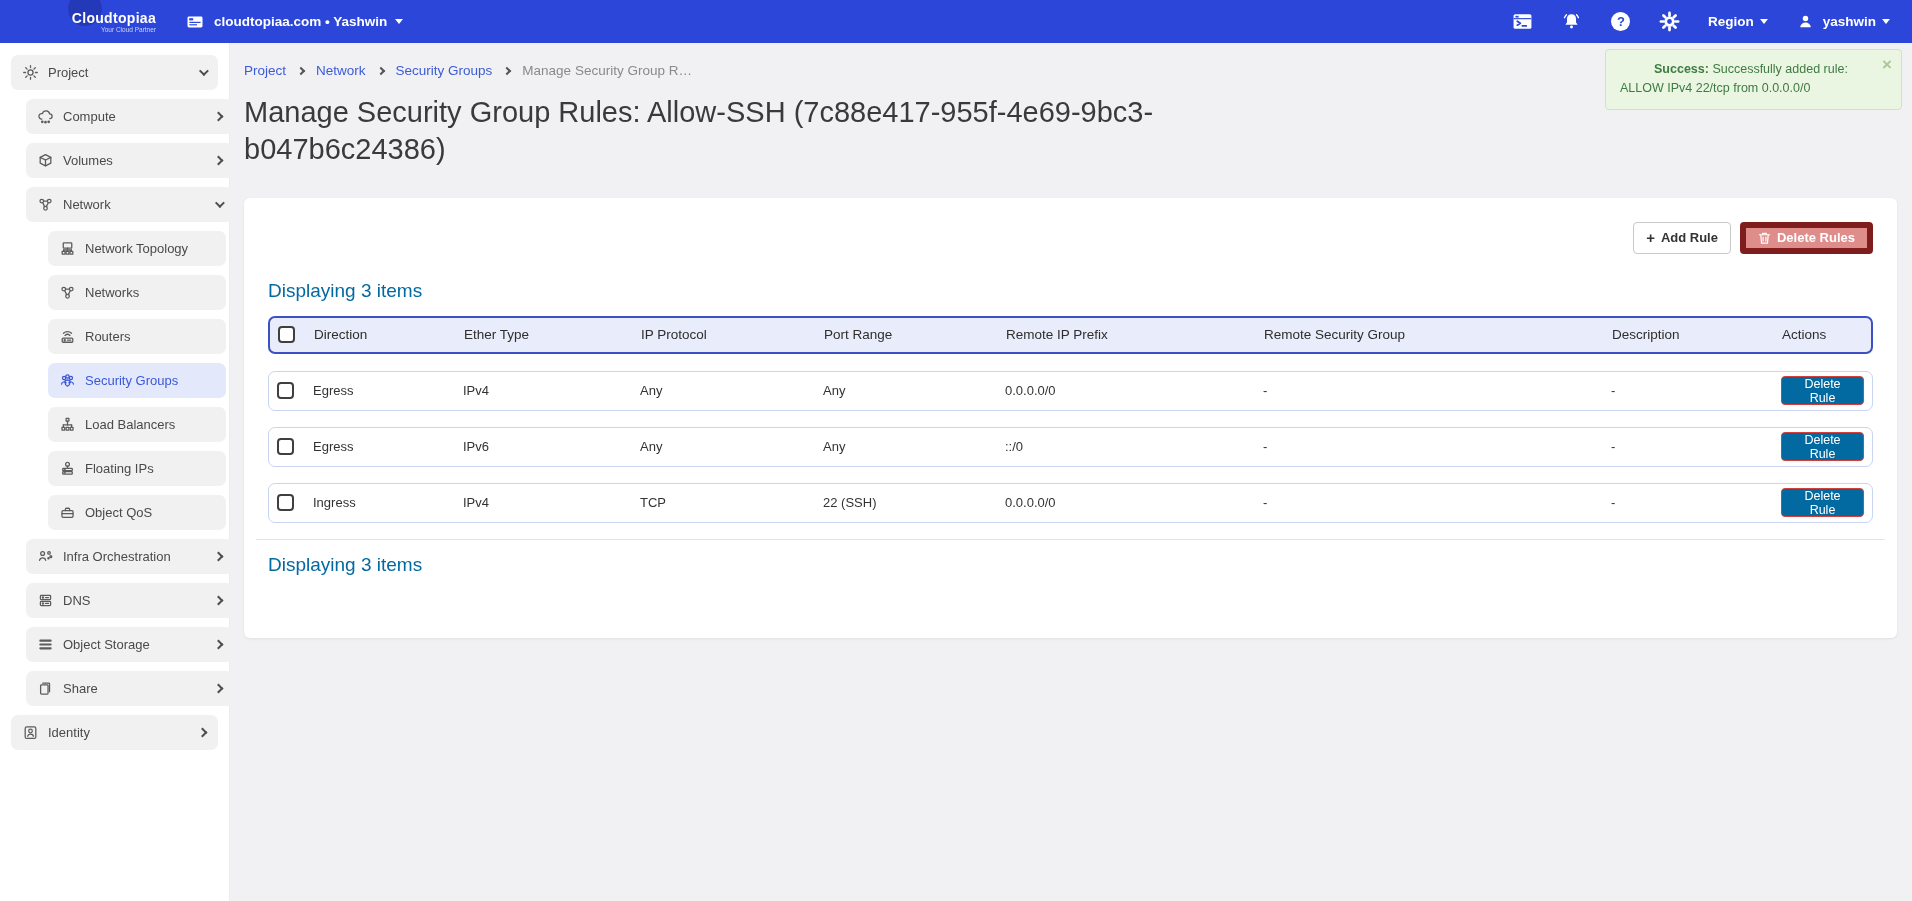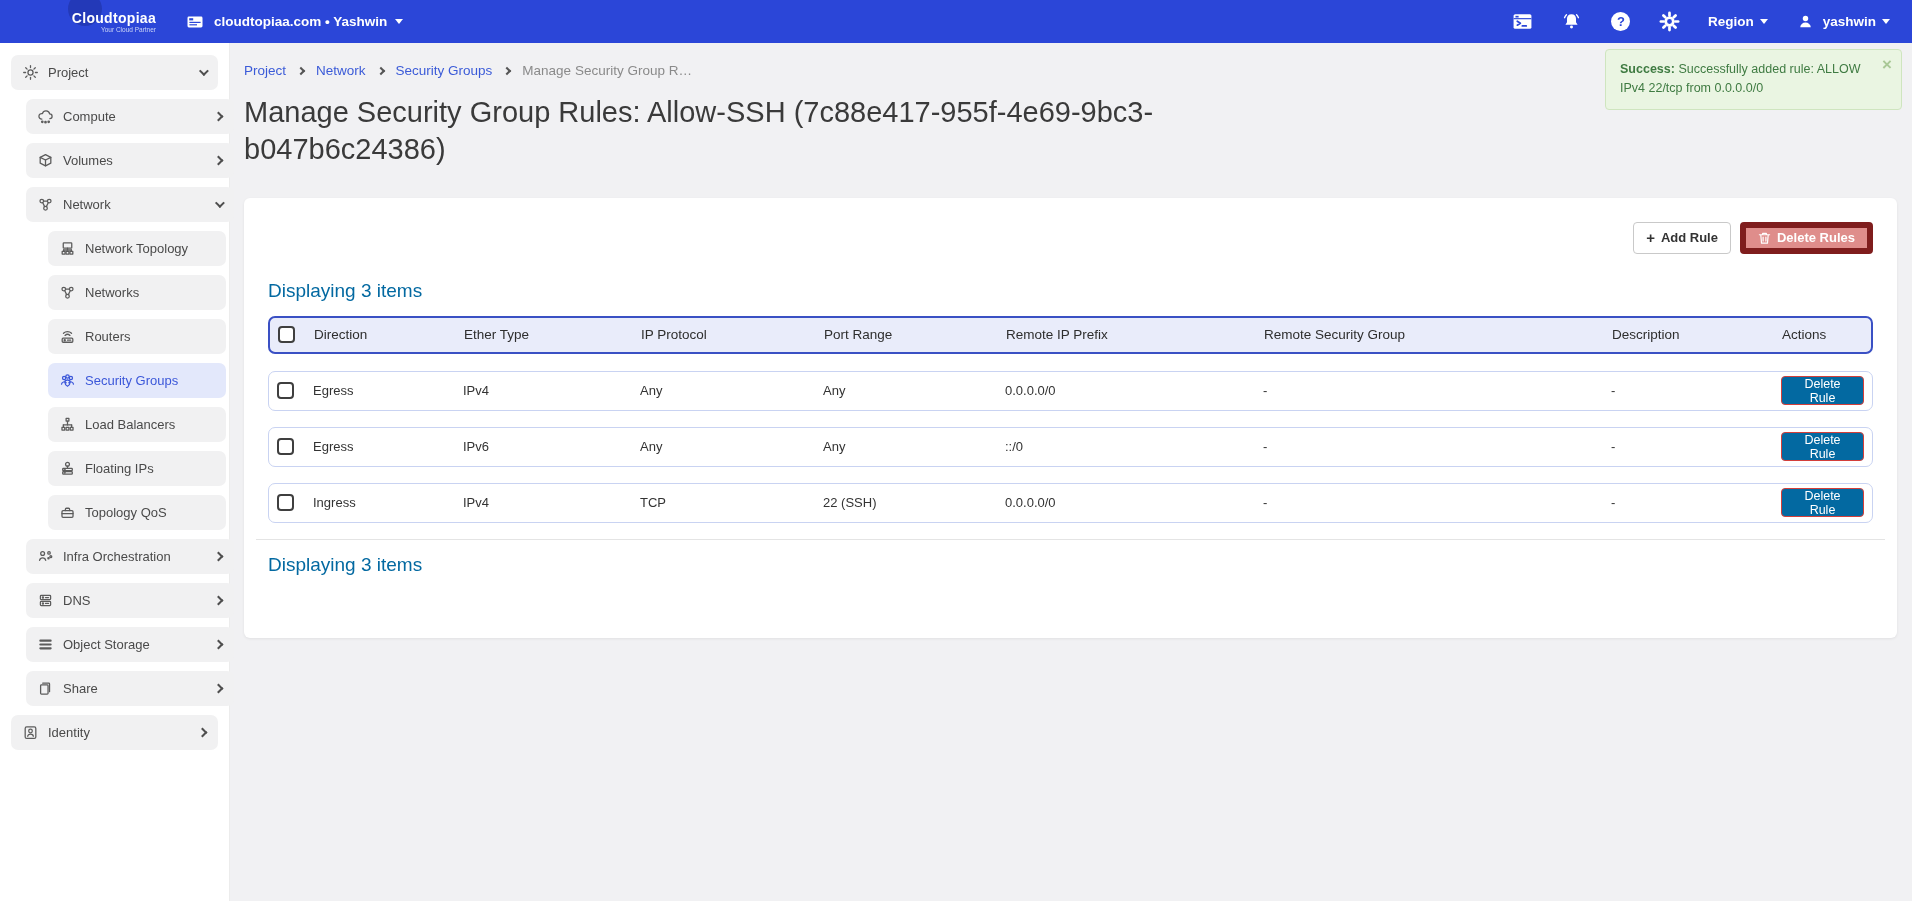--- a/index.html
+++ b/index.html
@@ -93,21 +93,21 @@
     justify-self:start;
   }
   .divider { border-top:1px solid #e4e4e4; margin:6px -12px 14px -12px; }
 
   
   .alert {
     position:absolute; top:49px; right:10px; width:297px;
     background:#eaf5e2; border:1px solid #cfe5bf; border-radius:4px;
     padding:10px 30px 10px 14px; font-size:12.5px; color:#3f7b42; line-height:1.55; z-index:40;
   }
-  .alert b { font-weight:bold; }
+  .alert b { font-weight:bold;margin-left:34px; }
   .alert-close { position:absolute; top:6px; right:9px; color:#a9c896; font-size:17px; font-weight:bold; cursor:pointer; line-height:1; }
 </style>
 </head>
 <body>
 
 <div class="navbar">
   <div class="logo">
     <span class="logo-mark"></span>
     <span class="logo-name">Cloudtopiaa</span>
     <span class="logo-tagline">Your Cloud Partner</span>
@@ -323,21 +323,21 @@
   </div>
 
   <div class="sitem lvl2">
     <span class="sicon">
       <svg width="17" height="17" viewBox="0 0 16 16">
           <rect x="2.8" y="6.2" width="10.4" height="6.4" rx="1"></rect>
           <path d="M6 6.2 V5 a1 1 0 0 1 1-1 h2 a1 1 0 0 1 1 1 V6.2"></path>
           <line x1="2.8" y1="9" x2="13.2" y2="9"></line>
         </svg>
     </span>
-    <span class="slabel">Topology QoS</span>
+    <span class="slabel">Object QoS</span>
   </div>
 
   <div class="sitem lvl1">
     <span class="sicon">
       <svg width="17" height="17" viewBox="0 0 16 16">
           <circle cx="5.3" cy="5.2" r="1.8"></circle>
           <path d="M2.4 11.6 a3 3 0 0 1 5.8 0"></path>
           <circle cx="11.3" cy="4.6" r="1.2"></circle>
           <circle cx="13" cy="8.2" r="0.9"></circle>
           <circle cx="10.8" cy="9.6" r="0.6"></circle>

